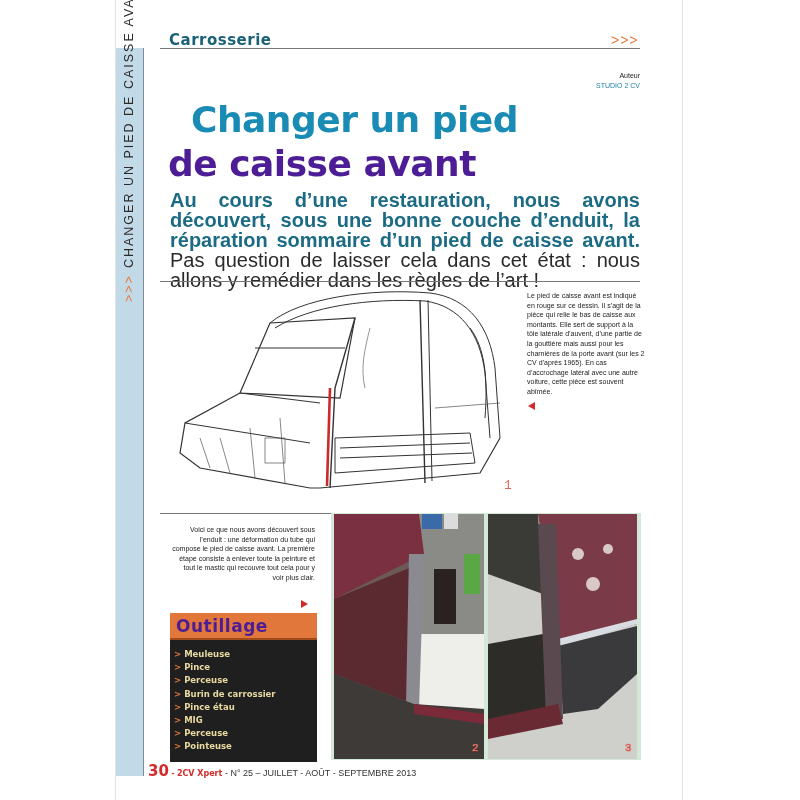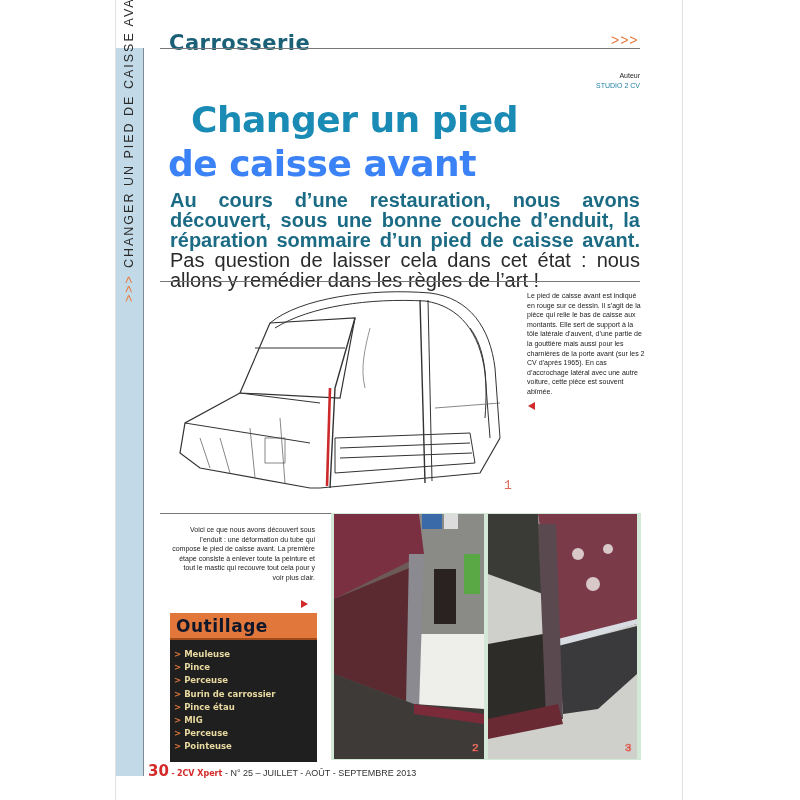--- a/index.html
+++ b/index.html
@@ -3,58 +3,58 @@
 <meta charset="utf-8">
 <style>
   * { box-sizing: border-box; margin: 0; padding: 0; }
   html, body { width: 800px; height: 800px; background: #ffffff; overflow: hidden; }
   body { position: relative; font-family: "Liberation Sans", sans-serif; }
 
   .page { position: absolute; left: 115px; top: 0; width: 568px; height: 800px; background: #fff;
           border-left: 1px solid #e2e2e2; border-right: 1px solid #e2e2e2; }
 
   .section-head { position: absolute; left: 169px; top: 31px; font-family: "DejaVu Sans", sans-serif;
-          font-weight: bold; font-size: 21px; color: #1a6178; letter-spacing: 0.5px; }
+          font-weight: bold; font-size: 15px; color: #1a6178; letter-spacing: 0.5px; }
   .section-arrows { position: absolute; left: 611px; top: 32px; font-size: 14px; color: #e77a3c; letter-spacing: 1px; }
   .top-rule { position: absolute; left: 160px; top: 48px; width: 480px; height: 1px; background: #777; }
 
   .sidebar { position: absolute; left: 116px; top: 48px; width: 28px; height: 728px; background: #c2d9e7;
           border-right: 1px solid #7c8b95; }
   .sidebar-text { position: absolute; left: 130px; top: 302px; transform-origin: 0 0; transform: rotate(-90deg) translate(0, -8px);
           white-space: nowrap; font-size: 12.5px; letter-spacing: 2px; color: #2a2a2a; }
   .sidebar-text .arr { color: #e77a3c; margin-right: 6px; }
 
   .author { position: absolute; right: 160px; top: 71px; text-align: right; font-size: 7px; line-height: 10px; }
   .author .lbl { color: #222; }
   .author .val { color: #1d7fa4; }
 
   .title { position: absolute; left: 168px; top: 98px; font-family: "DejaVu Sans", sans-serif; font-weight: bold;
           font-size: 36px; line-height: 44px; letter-spacing: -0.5px; }
   .title .l1 { color: #1a8bb4; display: block; margin-left: 23px; }
-  .title .l2 { color: #3b82f6; display: block; }
+  .title .l2 { color: #4c1d95; display: block; }
 
   .lead { position: absolute; left: 170px; top: 190px; width: 470px; font-size: 20px; line-height: 20px; text-align: justify; }
   .lead .bold { color: #1c6b85; font-weight: bold; }
   .lead .reg { color: #2a2a2a; }
 
   .rule1 { position: absolute; left: 160px; top: 281px; width: 480px; height: 1px; background: #777; }
   .drawing { position: absolute; left: 170px; top: 288px; width: 345px; height: 205px; }
   .fig-num { position: absolute; font-size: 13px; color: #e06a5a; font-family: "Liberation Mono", monospace; }
 
   .caption1 { position: absolute; left: 527px; top: 291px; width: 118px; font-size: 7px; line-height: 9.6px; color: #222; }
   .tri-left { position: absolute; left: 528px; top: 402px; width: 0; height: 0; border-top: 4px solid transparent;
           border-bottom: 4px solid transparent; border-right: 7px solid #d02a2a; }
 
   .rule2 { position: absolute; left: 160px; top: 513px; width: 480px; height: 1px; background: #777; }
   .caption2 { position: absolute; left: 172px; top: 525px; width: 143px; font-size: 7px; line-height: 9.6px; color: #222; text-align: right; }
   .tri-right { position: absolute; left: 301px; top: 600px; width: 0; height: 0; border-top: 4px solid transparent;
           border-bottom: 4px solid transparent; border-left: 7px solid #d02a2a; }
 
   .tools { position: absolute; left: 170px; top: 613px; width: 147px; height: 149px; background: #1f1f1f; }
-  .tools-head { height: 27px; background: #e1773a; border-bottom: 2px solid #a04a1a; color: #0f172a;
+  .tools-head { height: 27px; background: #e1773a; border-bottom: 2px solid #a04a1a; color: #4c1d95;
           font-family: "DejaVu Sans", sans-serif; font-weight: bold; font-size: 17px; padding-left: 6px; line-height: 27px; letter-spacing: 0.5px; }
   .tools ul { list-style: none; padding: 8px 0 0 4px; }
   .tools li { font-family: "DejaVu Sans", sans-serif; font-weight: bold; font-size: 8.5px; line-height: 13.2px; color: #e8d9a0; }
   .tools li .gt { color: #e1773a; margin-right: 3px; }
 
   .photos { position: absolute; left: 331px; top: 513px; width: 310px; height: 247px; background: #d3e8d6; }
   .photo { position: absolute; top: 1px; height: 245px; overflow: hidden; }
   .photo svg { display: block; }
 
   .footer { position: absolute; left: 148px; top: 762px; font-size: 9px; white-space: nowrap; color: #333; }

